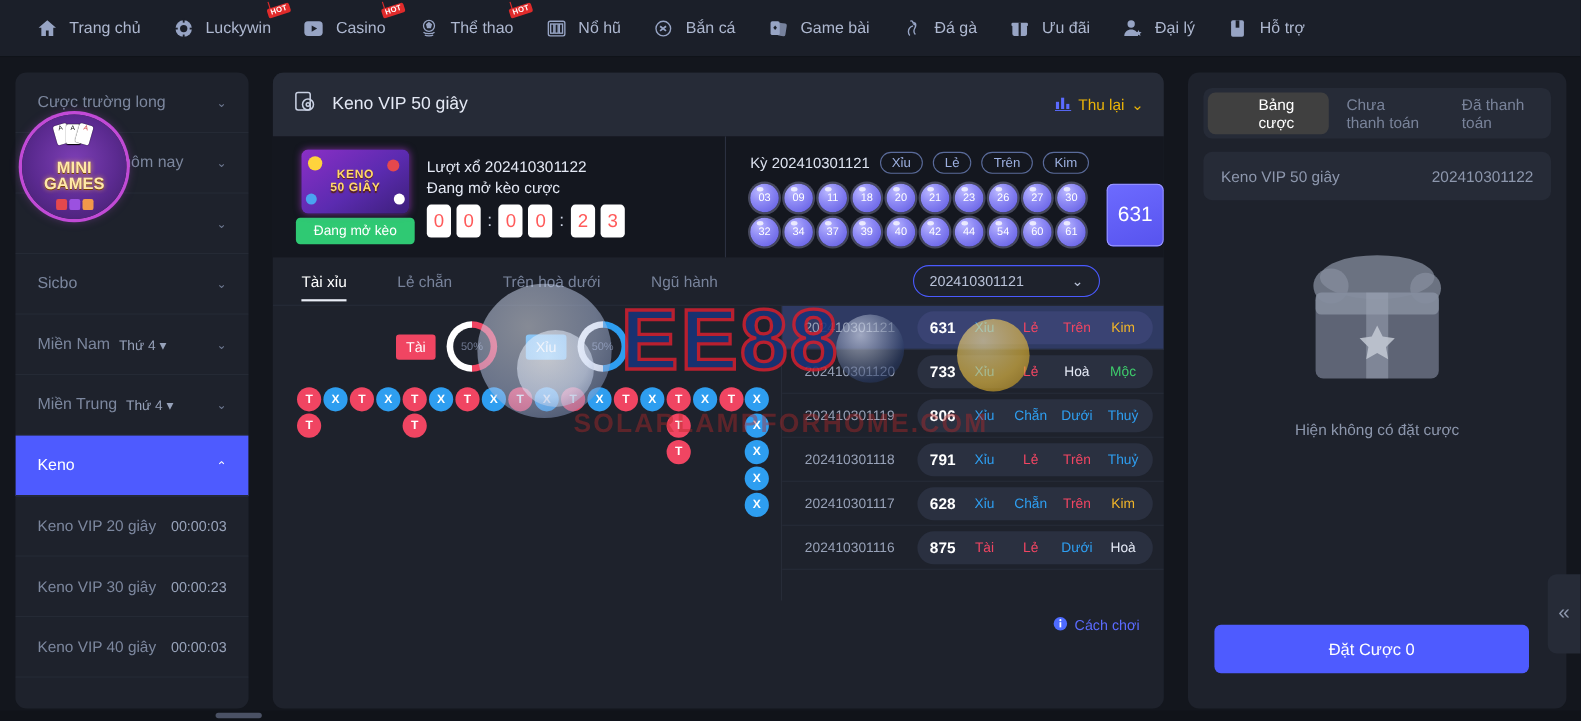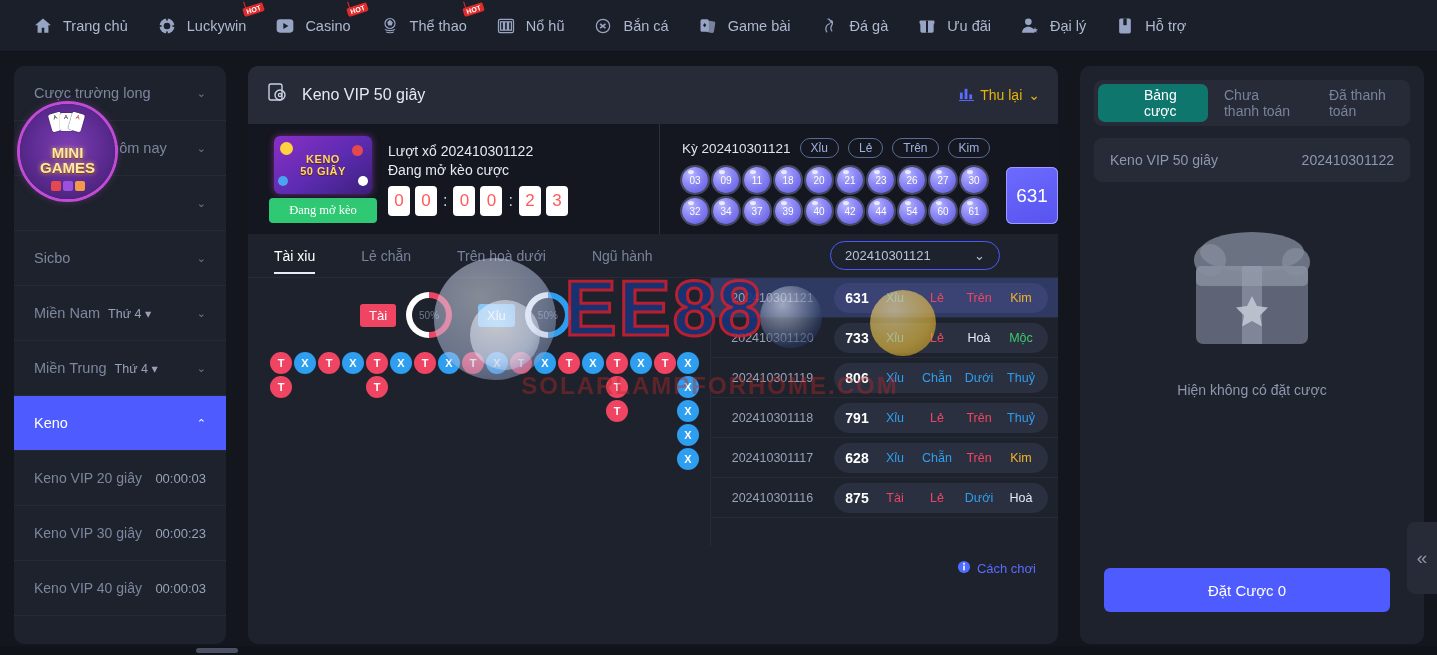--- a/index.html
+++ b/index.html
@@ -72,21 +72,21 @@
     border-right:1px solid #2b3040;}
   .kenobadge { width:98px; position:relative; }
   .kb-img { width:98px; height:58px; border-radius:6px;
     background:linear-gradient(145deg,#8b2fc6,#5b2bb0 55%,#3c1f7a);
     display:flex; flex-direction:column; align-items:center; justify-content:center;
     box-shadow:0 0 7px rgba(180,60,220,.55); position:relative; overflow:hidden;}
   .kb-img b { color:#ffd86b; font-size:11px; letter-spacing:.5px; line-height:12px;
     text-shadow:0 1px 1px #5a2200;}
   .kb-img i { position:absolute; border-radius:50%; }
   .openbadge { margin-top:4px; background:#2fc973; color:#fff; font-size:12.5px;
-    text-align:center; border-radius:4px; padding:5px 0; width:108px; margin-left:-5px;font-family:Liberation Serif, serif;}
+    text-align:center; border-radius:4px; padding:5px 0; width:108px; margin-left:-5px;}
   .roundinfo .l1 { font-size:14px; color:#e4e9f5; }
   .roundinfo .l2 { font-size:14px; color:#e4e9f5; margin-top:3px; }
   .timer { display:flex; align-items:center; gap:5px; margin-top:8px; }
   .dgt { width:22px; height:30px; background:#fff; border-radius:4px; color:#ff5a5a;
     font-size:17px; display:flex; align-items:center; justify-content:center;
     font-family:"Liberation Sans",sans-serif;}
   .colon { color:#cfd6e6; font-size:16px; margin:0 1px; }
 
   .infoR { flex:1; padding:14px 0 0 22px; }
   .kyline { display:flex; align-items:center; gap:9px; font-size:13.5px; color:#dde3f0;}
@@ -152,21 +152,21 @@
   .keodoi span { border-left:3px solid #5b6bff; padding-left:8px; color:#c9d1e3;
     font-size:13.5px; }
 
   
   .right { position:absolute; left:1080px; top:66px; width:344px; height:578px;
     background:#1e222c; border-radius:10px; padding:14px; }
   .rtabs { height:46px; background:#262b37; border-radius:8px; display:flex;
     align-items:center; padding:4px; }
   .rtab { height:38px; border-radius:7px; display:flex; align-items:center;
     justify-content:center; font-size:14px; color:#79839a; cursor:pointer; padding:0 16px;}
-  .rtab.active { background:#0f766e; color:#fff;padding-left:46px; }
+  .rtab.active { background:#404040; color:#fff;padding-left:46px; }
   .rbar { margin-top:12px; height:44px; background:#262b37; border-radius:8px;
     display:flex; align-items:center; justify-content:space-between; padding:0 16px;
     font-size:14px; color:#8d97ad;}
   .empty { margin-top:36px; display:flex; flex-direction:column; align-items:center; }
   .emptytxt { margin-top:14px; color:#8d97ad; font-size:14px; }
   .betbtn { position:absolute; left:24px; bottom:32px; width:286px; height:44px;
     background:#4e5bff; border-radius:6px; color:#fff; font-size:15px; border:none;
     cursor:pointer; font-family:"Liberation Sans",sans-serif;}
   .collapse { position:absolute; right:0px; top:522px; width:30px; height:72px;
     background:#262b37; border-top-left-radius:8px; border-bottom-left-radius:8px;

